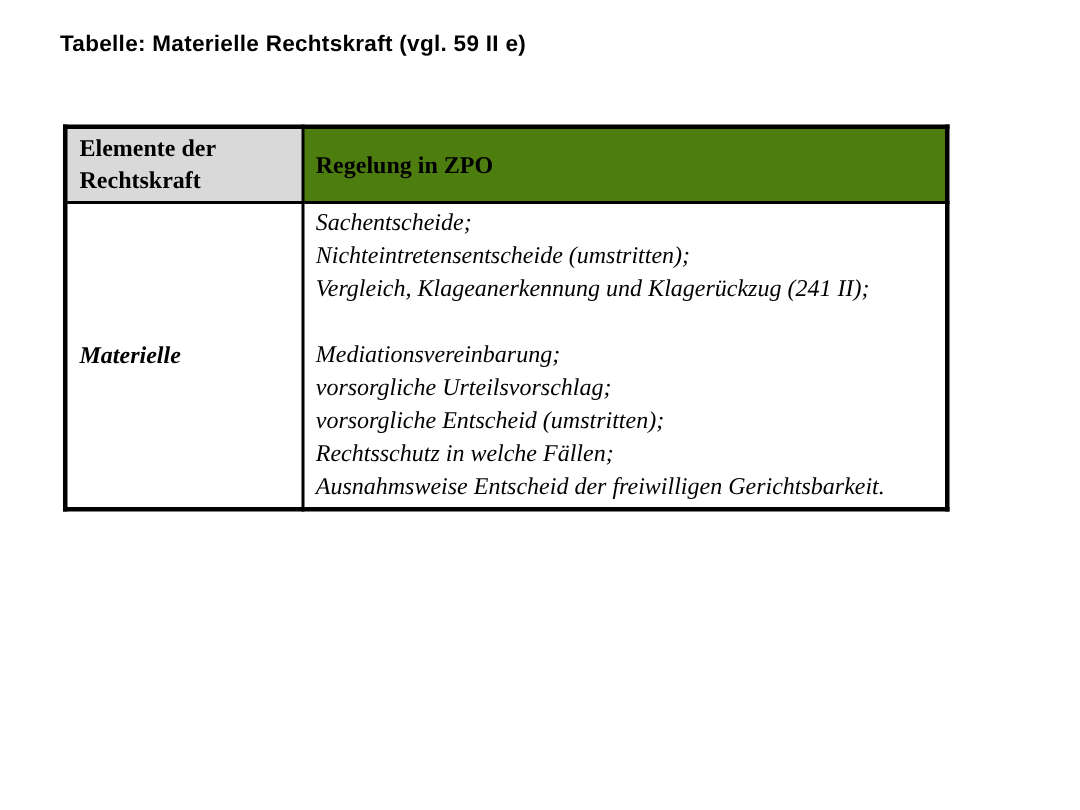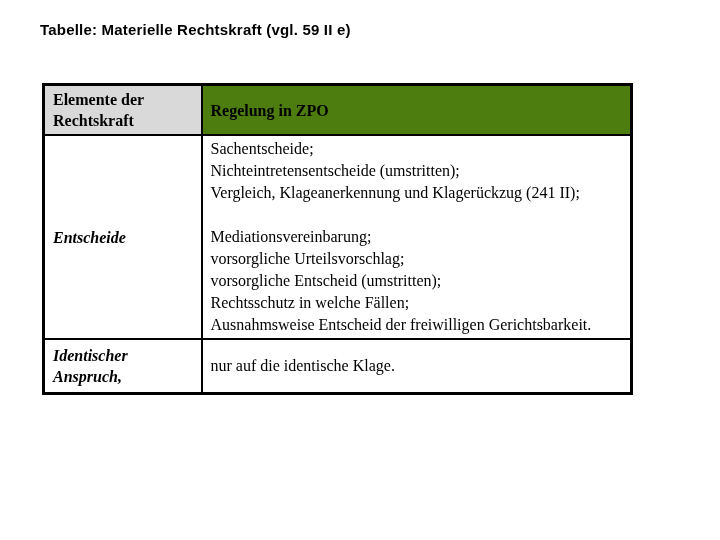--- a/index.html
+++ b/index.html
@@ -32,20 +32,21 @@
     table-layout: fixed;
     border: 3px solid #000;
     margin-top: 26px;
   }
   .rk-table th, .rk-table td {
     border: 2px solid #000;
     vertical-align: middle;
     text-align: left;
     padding: 2px 8px;
     font-size: 16px;
+    font-style: italic;
   }
   .rk-table col.c1 { width: 158px; }
   .rk-table th {
     font-weight: bold;
     font-style: normal;
   }
   .header-row th {
     height: 44px;
     line-height: 21px;
   }
@@ -79,37 +80,31 @@
     <col class="c1">
     <col class="c2">
   </colgroup>
   <tbody>
       <tr class="header-row">
     <th style="background:#d9d9d9;">Elemente der Rechtskraft</th>
     <th style="background:#4d7c0f;">Regelung in ZPO</th>
   </tr>
 
   <tr class="row-entscheide">
-    <td class="label-cell">Entscheide</td>
+    <td class="label-cell">Materielle</td>
     <td class="content-cell">
       <div class="line">Sachentscheide;</div>
       <div class="line">Nichteintretensentscheide (umstritten);</div>
       <div class="line">Vergleich, Klageanerkennung und Klagerückzug (241 II);</div>
       <div class="line"></div>
       <div class="line">Mediationsvereinbarung;</div>
       <div class="line">vorsorgliche Urteilsvorschlag;</div>
       <div class="line">vorsorgliche Entscheid (umstritten);</div>
       <div class="line">Rechtsschutz in welche Fällen;</div>
       <div class="line">Ausnahmsweise Entscheid der freiwilligen Gerichtsbarkeit.</div>
     </td>
   </tr>
 
 
 
 
-  <tr class="row-anspruch">
-    <td class="label-cell">Identischer Anspruch,</td>
-    <td class="content-cell">
-      <div class="line">nur auf die identische Klage.</div>
-    </td>
-  </tr>
 </tbody>
   </table>
 
 </body></html>

